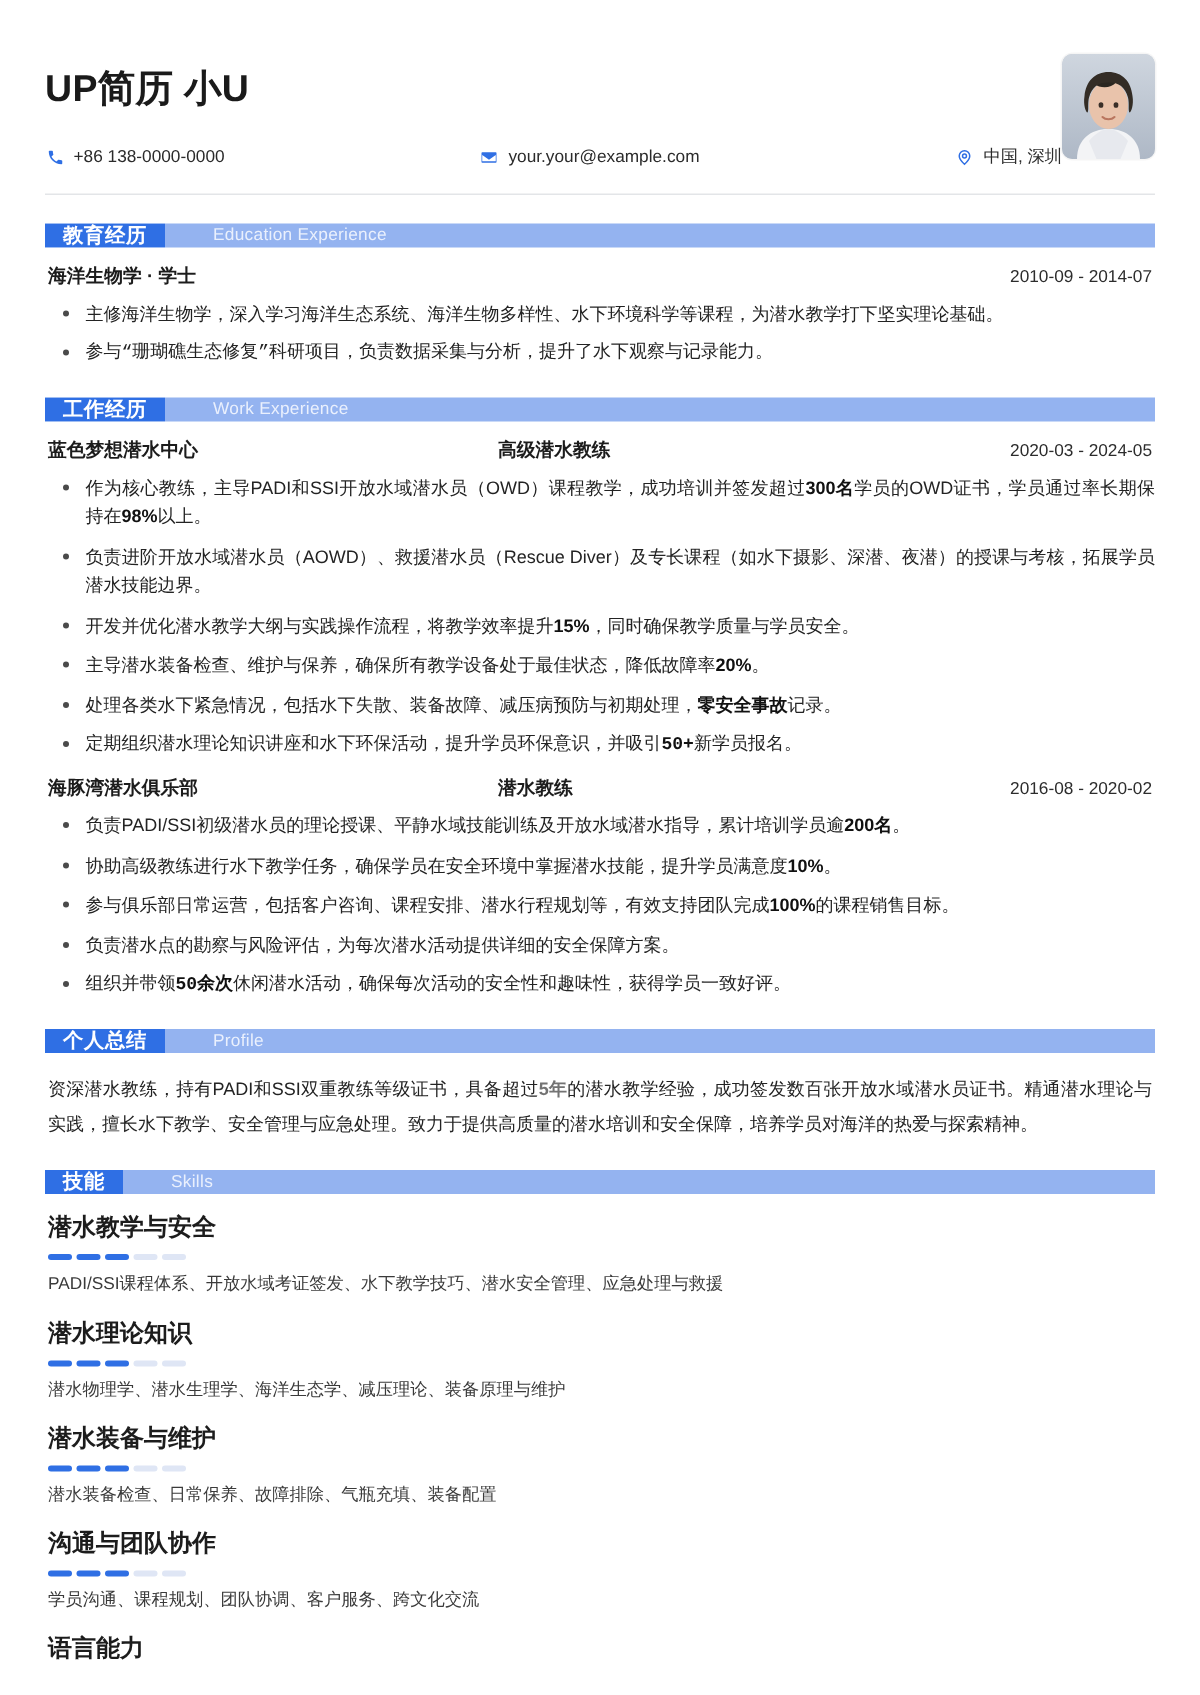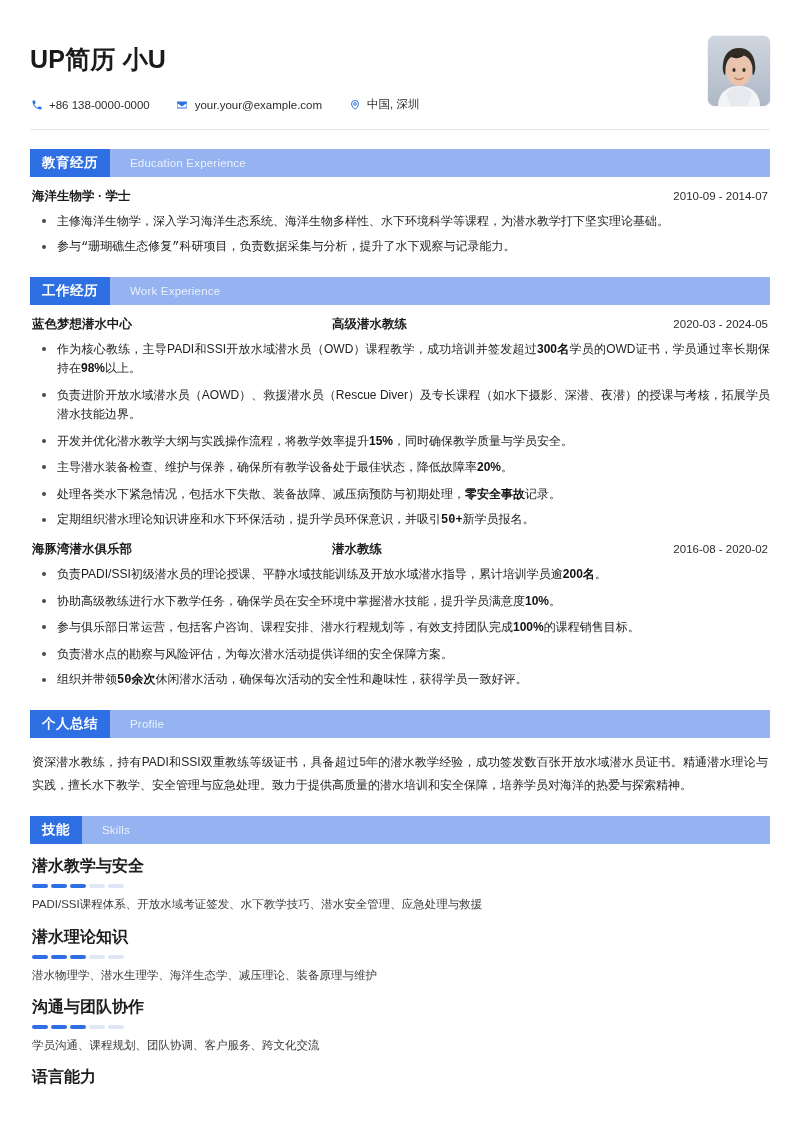--- a/index.html
+++ b/index.html
@@ -40,20 +40,21 @@
   }
 
   .contact-row {
     display: flex;
     align-items: center;
     gap: 26px;
     margin-top: 23px;
     font-size: 11.5px;
     color: #2b2b2b;
     flex-wrap: wrap;
+    justify-content: space-between;
   }
   .contact-item {
     display: flex;
     align-items: center;
     gap: 6px;
     white-space: nowrap;
   }
   .contact-item .ci-icon {
     display: inline-flex;
     align-items: center;
@@ -83,39 +84,39 @@
     background: #e3e5e8;
     margin: 17px 6px 0 6px;
   }
 
   
   .section { margin-top: 19px; padding: 0 6px; }
 
   .sec-head {
     display: flex;
     align-items: stretch;
-    height: 28px;
+    height: 16px;
     background: #94b3f0;
     overflow: hidden;
   }
   .sec-head .cn {
     background: #2f6fe4;
     color: #ffffff;
     font-size: 13.5px;
     font-weight: 700;
     display: flex;
     align-items: center;
     padding: 0 12px;
     letter-spacing: 0.5px;
     white-space: nowrap;
   }
   .sec-head .en {
     display: flex;
     align-items: center;
-    padding: 0 20px;
+    padding: 0 32px;
     color: #eaf0fd;
     font-size: 11.5px;
     letter-spacing: 0.2px;
     white-space: nowrap;
   }
 
   
   .entry { margin-top: 11px; }
   .entry-head {
     display: flex;
@@ -332,20 +333,31 @@
             <div class="skill-bar">
               <span class="seg on"></span>
               <span class="seg on"></span>
               <span class="seg on"></span>
               <span class="seg"></span>
               <span class="seg"></span>
             </div>
             <div class="skill-desc">潜水物理学、潜水生理学、海洋生态学、减压理论、装备原理与维护</div>
           </div>
           <div class="skill">
+            <div class="skill-name">潜水装备与维护</div>
+            <div class="skill-bar">
+              <span class="seg on"></span>
+              <span class="seg on"></span>
+              <span class="seg on"></span>
+              <span class="seg"></span>
+              <span class="seg"></span>
+            </div>
+            <div class="skill-desc">潜水装备检查、日常保养、故障排除、气瓶充填、装备配置</div>
+          </div>
+          <div class="skill">
             <div class="skill-name">沟通与团队协作</div>
             <div class="skill-bar">
               <span class="seg on"></span>
               <span class="seg on"></span>
               <span class="seg on"></span>
               <span class="seg"></span>
               <span class="seg"></span>
             </div>
             <div class="skill-desc">学员沟通、课程规划、团队协调、客户服务、跨文化交流</div>
           </div>

